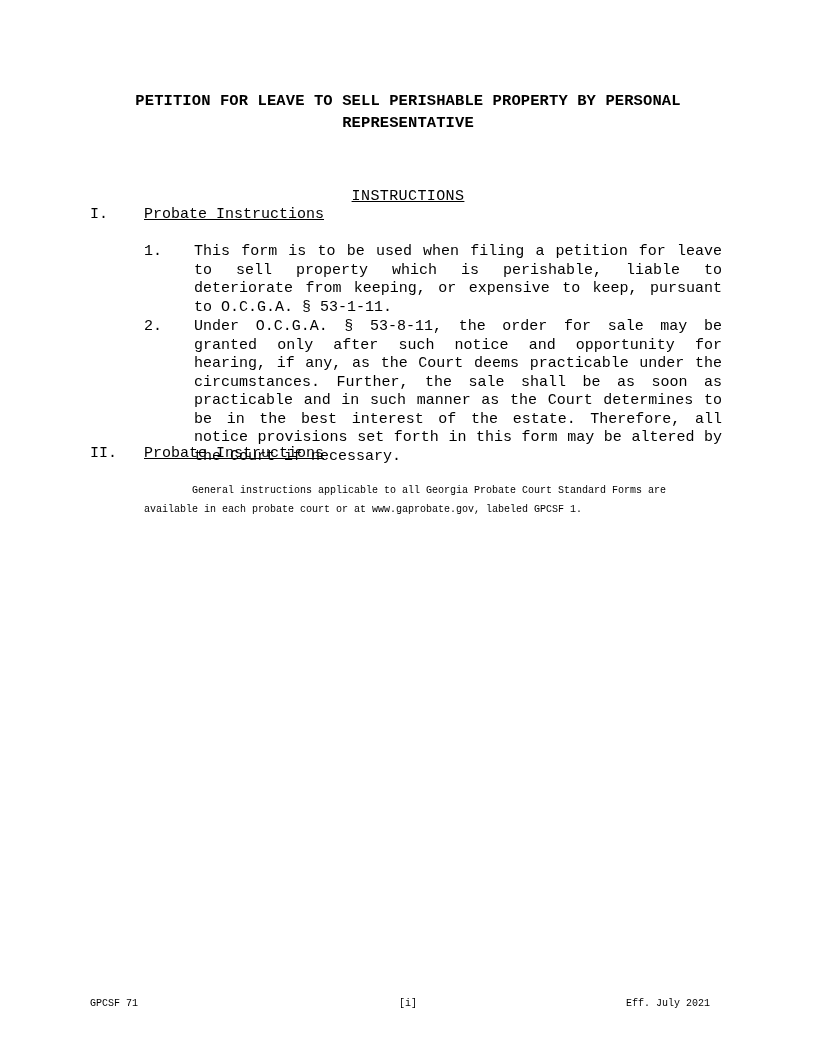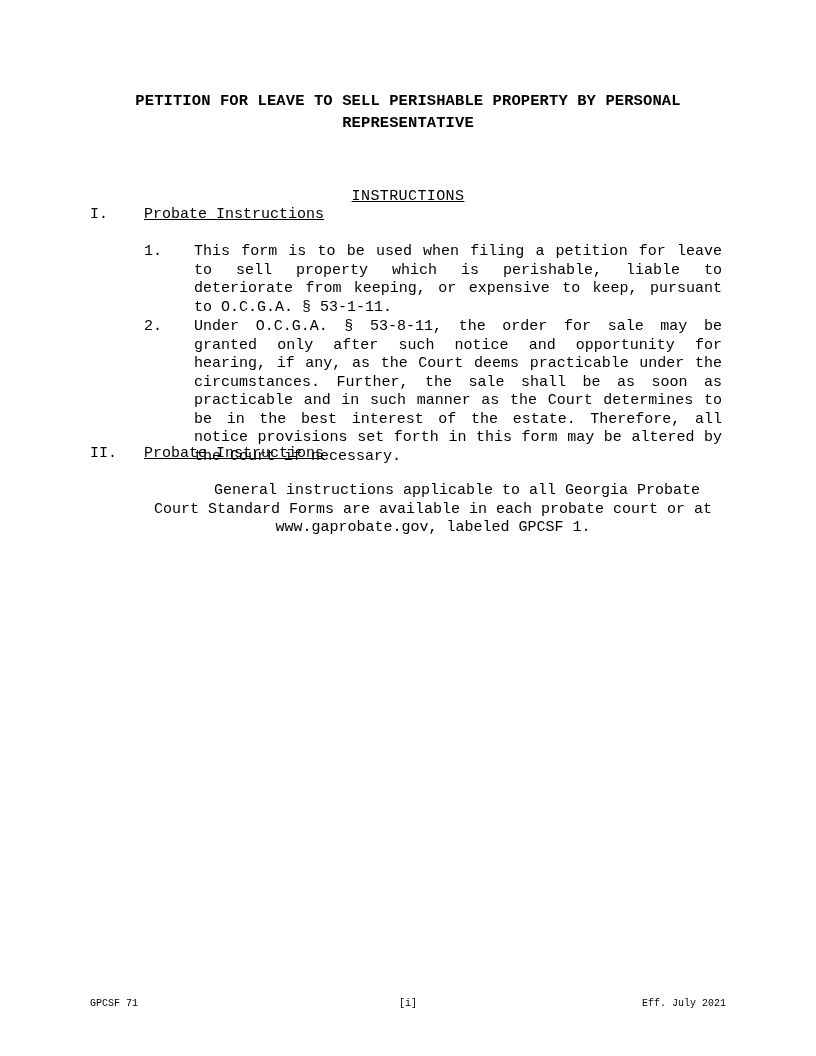--- a/index.html
+++ b/index.html
@@ -91,24 +91,24 @@
     text-justify: inter-word;
   }
   .item1 { top: 243px; }
   .item2 { top: 318px; }
 
   .general-para {
     position: absolute;
     top: 482px;
     left: 144px;
     width: 578px;
-    font-size: 15px;
+    font-size: 10px;
     line-height: 18.5px;
     text-indent: 48px;
-    text-align: center;
+    text-align: left;
   }
 
   .footer {
     position: absolute;
     bottom: 44px;
     left: 90px;
     width: 636px;
     height: 14px;
     font-size: 10px;
   }
@@ -119,21 +119,21 @@
   }
   .footer-center {
     position: absolute;
     left: 0;
     top: 0;
     width: 636px;
     text-align: center;
   }
   .footer-right {
     position: absolute;
-    right: 0;
+    right: 16px;
     top: 0;
   }
 </style>
 </head>
 <body>
 
 <div class="page">
 
   <div class="doc-title">PETITION FOR LEAVE TO SELL PERISHABLE PROPERTY BY PERSONAL REPRESENTATIVE</div>
 

